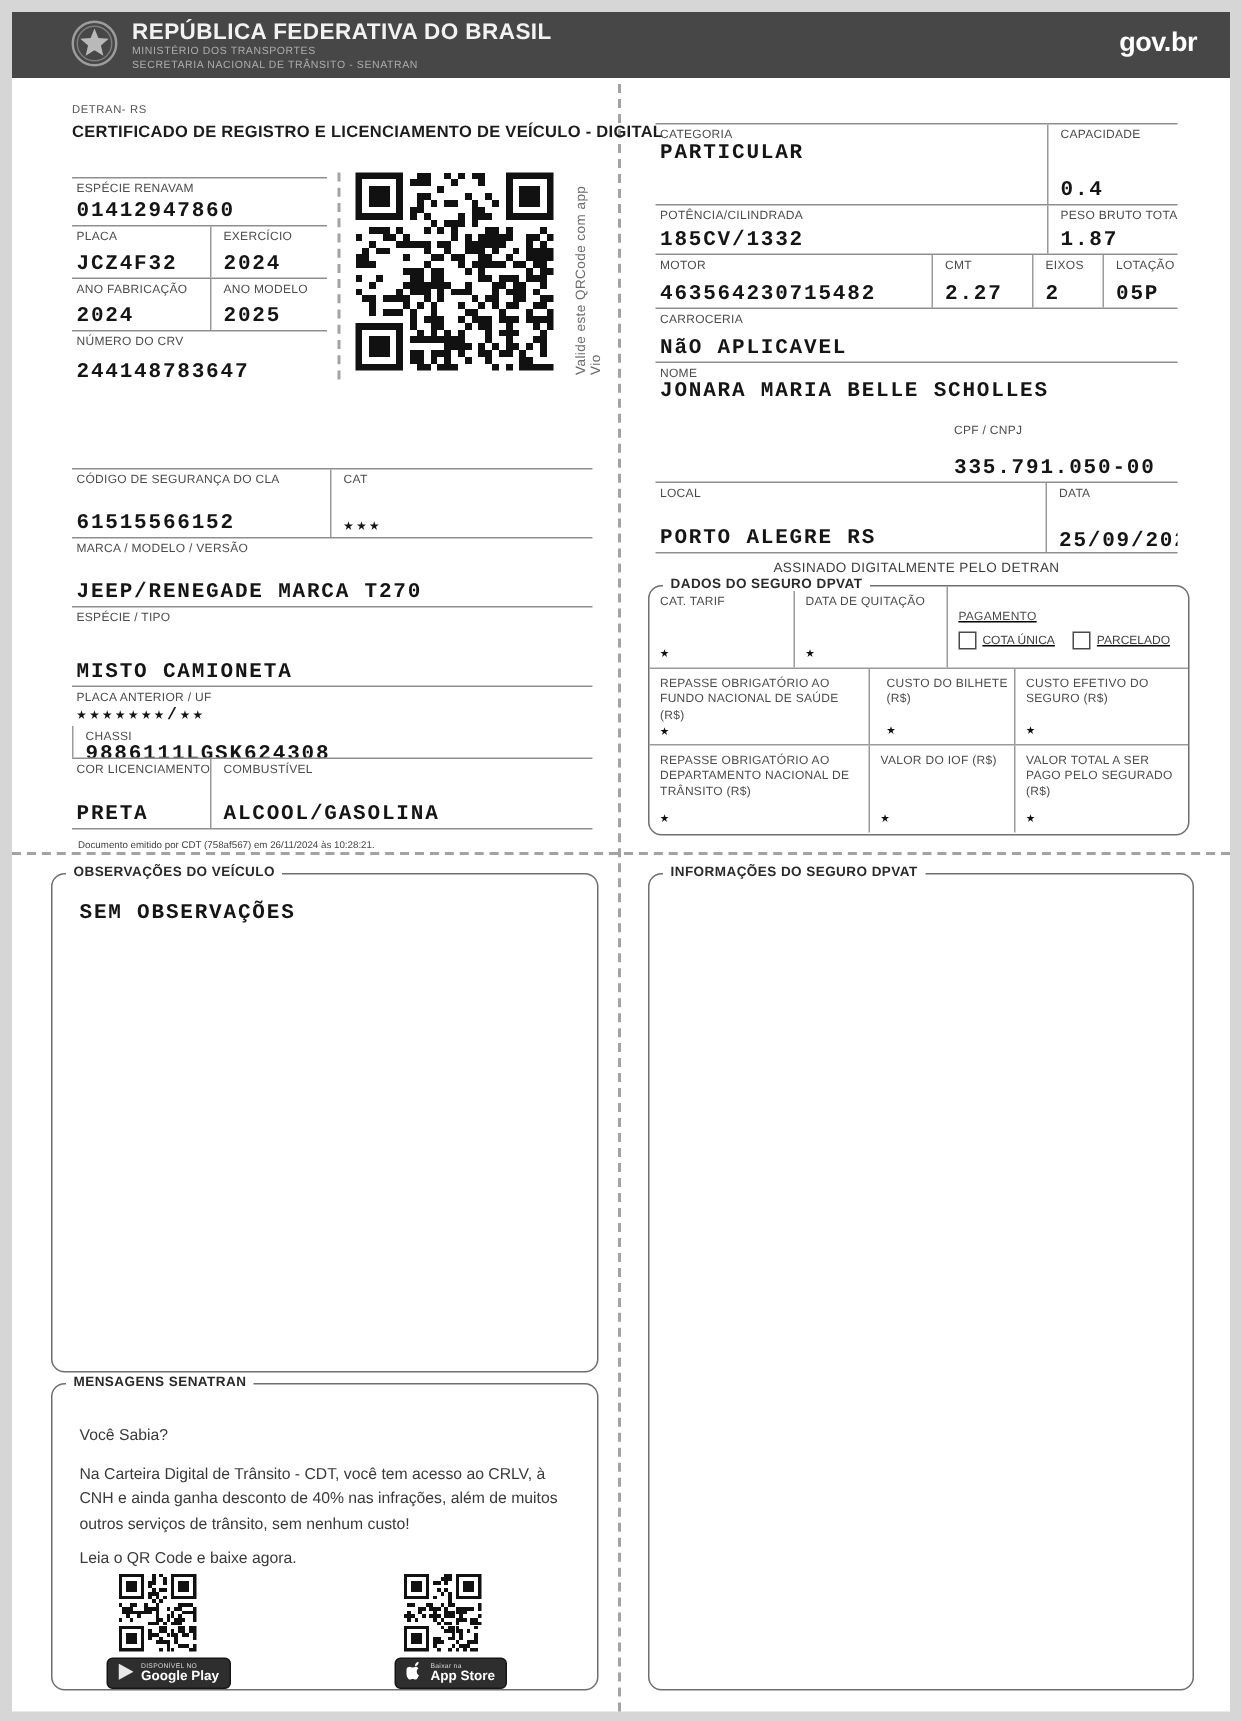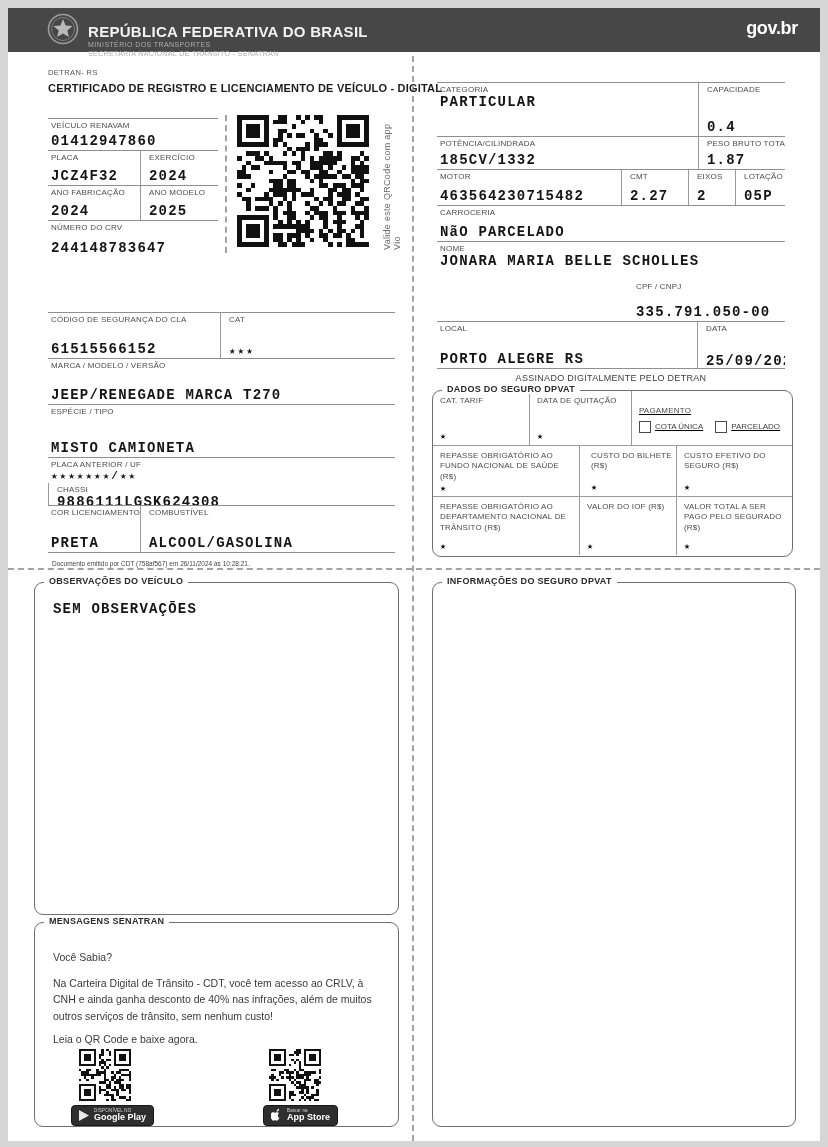--- a/index.html
+++ b/index.html
@@ -4,21 +4,21 @@
 <style>
   * { margin:0; padding:0; box-sizing:border-box; }
   html,body { background:#c9c9c9; }
   body { font-family:"Liberation Sans", sans-serif; }
   .page { position:relative; width:828px; height:1147px; background:#d6d6d6; overflow:hidden; margin:0 auto; }
   .sheet { position:absolute; left:8px; top:8px; width:812px; height:1133px; background:#ffffff; }
   .abs { position:absolute; }
 
   
   .hdr { position:absolute; left:0; top:0; width:812px; height:44px; background:#474747; display:flex; align-items:center; }
-  .hdr-title { color:#f2f2f2; font-weight:bold; font-size:15px; letter-spacing:.3px; line-height:1.05;margin-top:10px; }
+  .hdr-title { color:#f2f2f2; font-weight:bold; font-size:15px; letter-spacing:.3px; line-height:1.05; }
   .hdr-sub { color:#adadad; font-size:7px; letter-spacing:.4px; line-height:1.3; }
   .govbr { position:absolute; right:22px; top:10px; color:#ffffff; font-weight:bold; font-size:18px; letter-spacing:-.3px; }
 
   
   .tbl { position:absolute; }
   .row { display:flex; border-bottom:1.5px solid #8f8f8f; }
   .row.nb { border-bottom:none; }
   .row.tb { border-top:1.5px solid #8f8f8f; }
   .cell { display:flex; flex-direction:column; justify-content:space-between; padding:2px 2px 1px 3px; overflow:hidden; }
   .cell + .cell { border-left:1px solid #9a9a9a; padding-left:8px; }
@@ -84,21 +84,21 @@
 
     <div class="vdash" style="left:404px; top:48px; height:1085px;"></div>
     <div class="hdash" style="left:0; top:560px; width:812px;"></div>
 
     <div class="abs doc-agency" style="left:40px; top:60px;">DETRAN- RS</div>
     <div class="abs doc-title" style="left:40px; top:74px;">CERTIFICADO DE REGISTRO E LICENCIAMENTO DE VEÍCULO - DIGITAL</div>
 
     <div class="tbl" style="left:40px; top:110px; width:170px;">
       <div class="row tb" style="height:33px;">
         <div class="cell" style="flex:1;">
-          <span class="lbl">VEÍCULO RENAVAM</span>
+          <span class="lbl">ESPÉCIE RENAVAM</span>
           <span class="val">01412947860</span>
         </div>
       </div>
       <div class="row" style="height:35px;">
         <div class="cell" style="width:92px;">
           <span class="lbl">PLACA</span>
           <span class="val">JCZ4F32</span>
         </div>
         <div class="cell" style="flex:1;">
           <span class="lbl">EXERCÍCIO</span>
@@ -511,21 +511,21 @@
           <span class="val">2</span>
         </div>
         <div class="cell" style="flex:1;">
           <span class="lbl">LOTAÇÃO</span>
           <span class="val">05P</span>
         </div>
       </div>
       <div class="row" style="height:36px;">
         <div class="cell" style="flex:1;">
           <span class="lbl">CARROCERIA</span>
-          <span class="val">NãO PARCELADO</span>
+          <span class="val">NãO APLICAVEL</span>
         </div>
       </div>
       <div class="row nb" style="height:38px;">
         <div class="cell vtop" style="flex:1;">
           <span class="lbl">NOME</span>
           <span class="val">JONARA MARIA BELLE SCHOLLES</span>
         </div>
       </div>
       <div class="row" style="height:42px;">
         <div style="width:196px;"></div>

